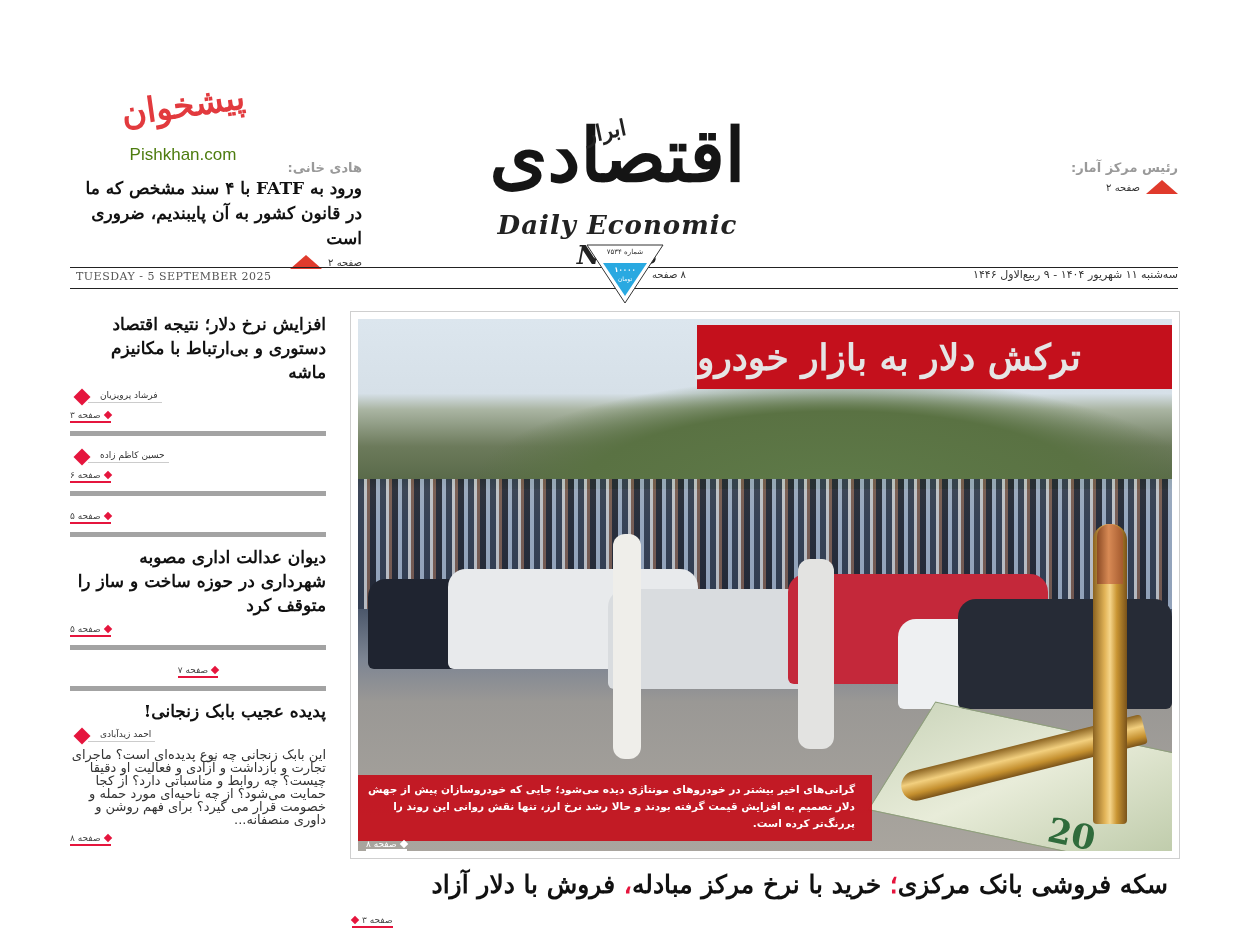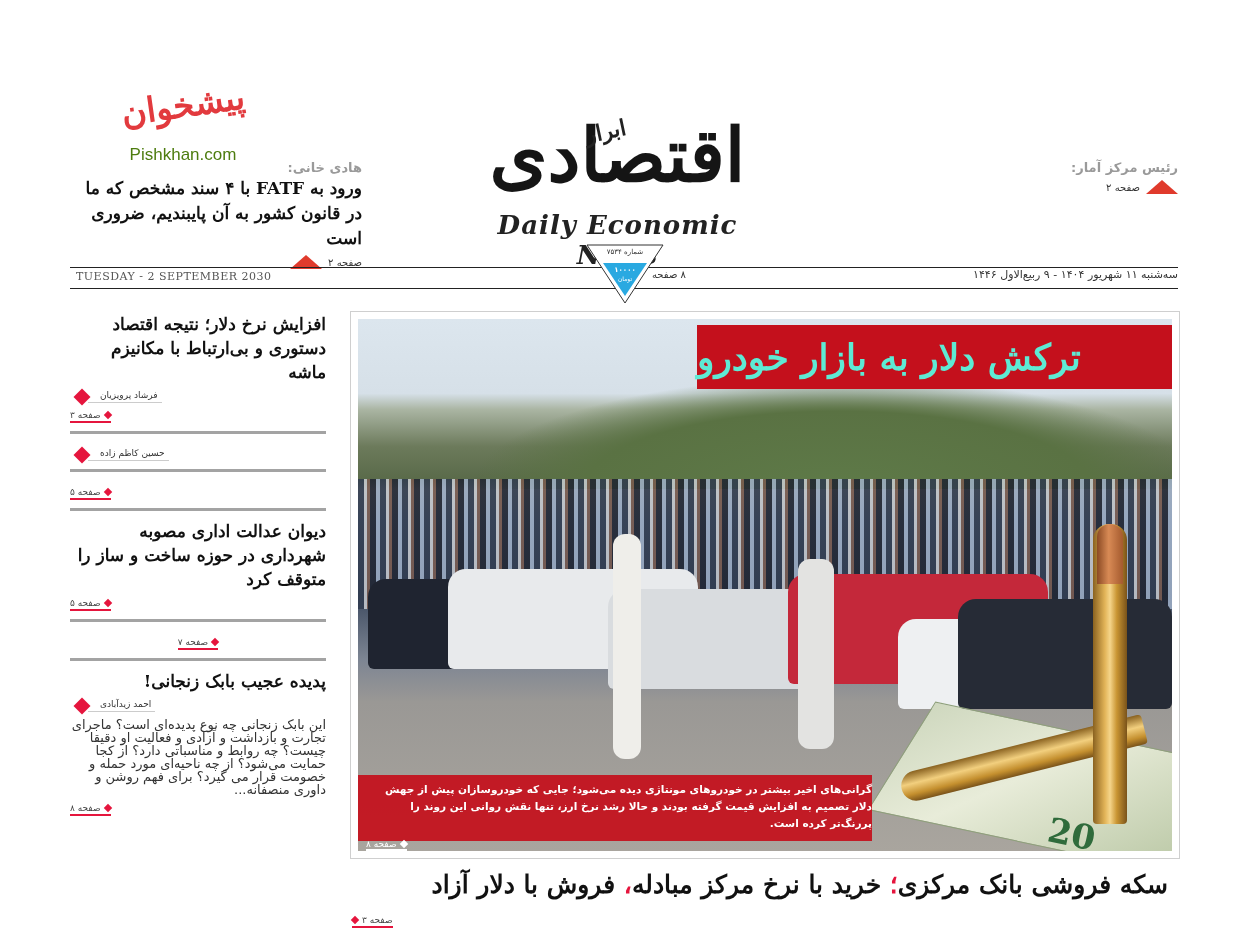--- a/index.html
+++ b/index.html
@@ -29,21 +29,21 @@
   
   .rule { height: 1px; background: #222; }
   .datebar-en { left: 76px; top: 270px; font-family: "DejaVu Serif", serif; font-size: 11px; letter-spacing: 0.5px; color: #555; }
   .datebar-fa { left: 880px; width: 298px; top: 268px; font-size: 11px; color: #333; }
   .pages { left: 652px; top: 269px; font-size: 10px; color: #333; }
 
   .issue-tri { left: 585px; top: 244px; width: 80px; height: 60px; }
 
   
   .col { left: 70px; top: 308px; width: 256px; }
-  .story { border-bottom: 3px solid #a3a3a3; padding: 8px 0 8px 0; position: relative; }
+  .story { border-bottom: 5px solid #a3a3a3; padding: 8px 0 8px 0; position: relative; }
   .story-title { font-family: "DejaVu Serif", serif; font-weight: bold; font-size: 17px; line-height: 24px; color: #111; }
   .byline-row { display: flex; justify-content: flex-end; align-items: center; margin-top: 6px; }
   .byline { font-size: 9px; color: #333; border-bottom: 1px solid #ccc; padding: 0 4px 2px 12px; }
   .diamond { width: 12px; height: 12px; background: #e5153d; transform: rotate(45deg); margin-left: 6px; }
   .pref { display: inline-flex; align-items: center; gap: 4px; font-size: 9px; color: #444; border-bottom: 2px solid #e5153d; padding-bottom: 1px; margin-top: 2px; }
   .pref .dot { width: 6px; height: 6px; background: #e5153d; transform: rotate(45deg); display: inline-block; }
   .story-body { font-size: 13px; line-height: 13px; color: #333; margin-top: 6px; }
 
   
   .frame { left: 350px; top: 311px; width: 830px; height: 548px; border: 1px solid #cfcfcf; background: #fff; }
@@ -59,23 +59,23 @@
     background: linear-gradient(90deg, #8a6220 0%, #e2b458 35%, #f5d58a 50%, #c99532 70%, #7a531a 100%); }
   .bullet-tip { position: absolute; left: 739px; top: 205px; width: 26px; height: 60px; border-radius: 13px 13px 0 0;
     background: linear-gradient(90deg, #8b4a24 0%, #d88a55 45%, #a45a2e 100%); }
   .bullet-h { position: absolute; left: 540px; top: 425px; width: 250px; height: 30px; border-radius: 16px 4px 4px 16px; transform: rotate(-14deg);
     background: linear-gradient(180deg, #8a6220 0%, #f2cf7e 40%, #c48f2e 75%, #7a531a 100%); }
   .bill { position: absolute; left: 540px; top: 410px; width: 320px; height: 120px; transform: rotate(12deg) skewX(-20deg);
     background: linear-gradient(135deg, #cfd8bf 0%, #e8ecd9 40%, #b8c6a3 100%); border: 1px solid #8ea07a; }
   .bill-num { position: absolute; left: 690px; top: 495px; font-family: "DejaVu Serif", serif; font-size: 34px; color: #2f6b3b; font-weight: bold; transform: rotate(12deg); }
 
   .hl-box { left: 697px; top: 325px; width: 475px; height: 64px; background: #c4101c; display: flex; align-items: center; justify-content: flex-end; padding-right: 8px; }
-  .hl-text { font-family: "DejaVu Serif", serif; font-size: 36px; font-weight: bold; color: #5eead4; line-height: 44px; }
-
-  .cap-box { left: 358px; top: 775px; width: 514px; height: 66px; background: rgba(196,16,28,0.93); padding: 6px 0 4px 8px; }
+  .hl-text { font-family: "DejaVu Serif", serif; font-size: 36px; font-weight: bold; color: #e5e5e5; line-height: 44px; }
+
+  .cap-box { left: 358px; top: 775px; width: 514px; height: 66px; background: rgba(196,16,28,0.93); padding: 6px 17px 4px 8px; }
   .cap-text { font-size: 10.5px; font-weight: bold; color: #fff; line-height: 17px; }
   .cap-pref { display: inline-flex; align-items: center; gap: 4px; font-size: 9px; color: #fff; border-bottom: 2px solid #fff; margin-top: 1px; }
   .cap-pref .dot { width: 6px; height: 6px; background: #fff; transform: rotate(45deg); display: inline-block; }
 
   .bottom-hl { left: 350px; top: 868px; width: 818px; }
   .bottom-hl-text { font-family: "DejaVu Serif", serif; font-weight: bold; font-size: 25px; line-height: 34px; color: #111; }
   .bottom-hl-text .red { color: #e5153d; }
   .bottom-pref { left: 352px; top: 908px; }
 </style>
 </head>
@@ -104,21 +104,21 @@
 </div>
 
 <div class="abs mast">
   <div class="mast-fa rtl" style="text-align:center;">اقتصادی</div>
   <div class="mast-sup">ابرار</div>
   <div class="mast-en">Daily Economic News</div>
 </div>
 
 <div class="abs rule" style="left:70px; top:267px; width:1108px;"></div>
 <div class="abs rule" style="left:70px; top:288px; width:1108px;"></div>
-<div class="abs datebar-en">TUESDAY - 2 SEPTEMBER 2030</div>
+<div class="abs datebar-en">TUESDAY - 5 SEPTEMBER 2025</div>
 <div class="abs datebar-fa rtl">سه‌شنبه ۱۱ شهریور ۱۴۰۴ - ۹ ربیع‌الاول ۱۴۴۶</div>
 <div class="abs pages rtl">۸ صفحه</div>
 
 <div class="abs issue-tri">
   <svg width="80" height="60" viewBox="0 0 80 60">
     <polygon points="2,1 78,1 40,59" fill="#ffffff" stroke="#333" stroke-width="1"></polygon>
     <polygon points="18,19 62,19 40,52" fill="#29a9e1"></polygon>
   </svg>
   <div class="abs" style="left:0; top:4px; width:80px; text-align:center; font-size:7px; color:#333;">شماره ۷۵۳۴</div>
   <div class="abs" style="left:0; top:22px; width:80px; text-align:center; font-size:7px; color:#fff; font-weight:bold;">۱۰۰۰۰</div>
@@ -136,20 +136,24 @@
           <span class="dot"></span>
           <span>صفحه ۳</span>
         </span></div>
   </div>
 
   <div class="story">
     <div class="byline-row">
       <span class="byline">حسین کاظم زاده</span>
       <span class="diamond"></span>
     </div>
+    <div style="text-align:left;"><span class="pref">
+          <span class="dot"></span>
+          <span>صفحه ۶</span>
+        </span></div>
   </div>
 
   <div class="story">
     <div style="text-align:left;"><span class="pref">
           <span class="dot"></span>
           <span>صفحه ۵</span>
         </span></div>
   </div>
 
   <div class="story">

